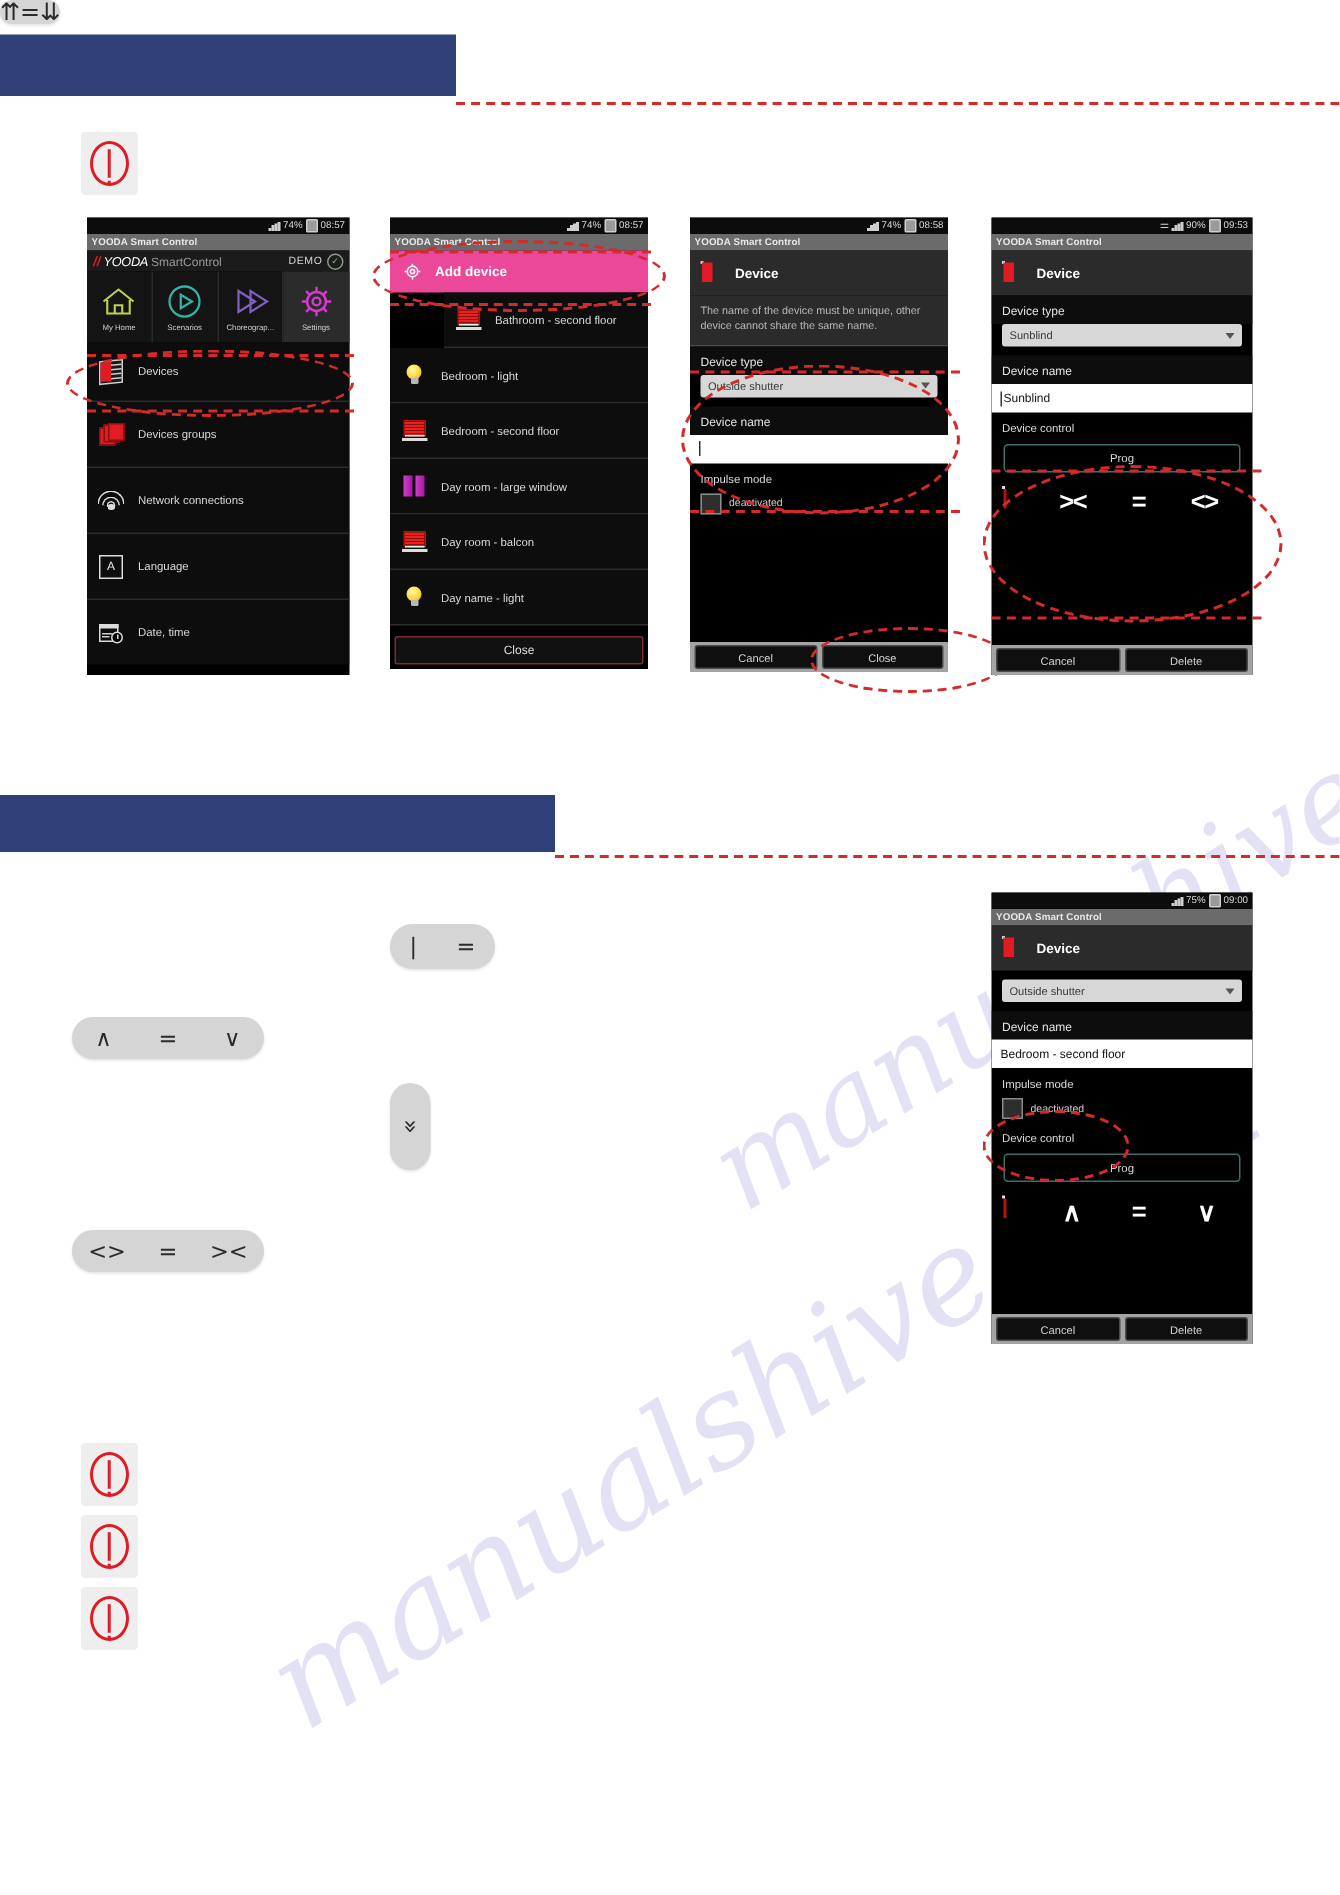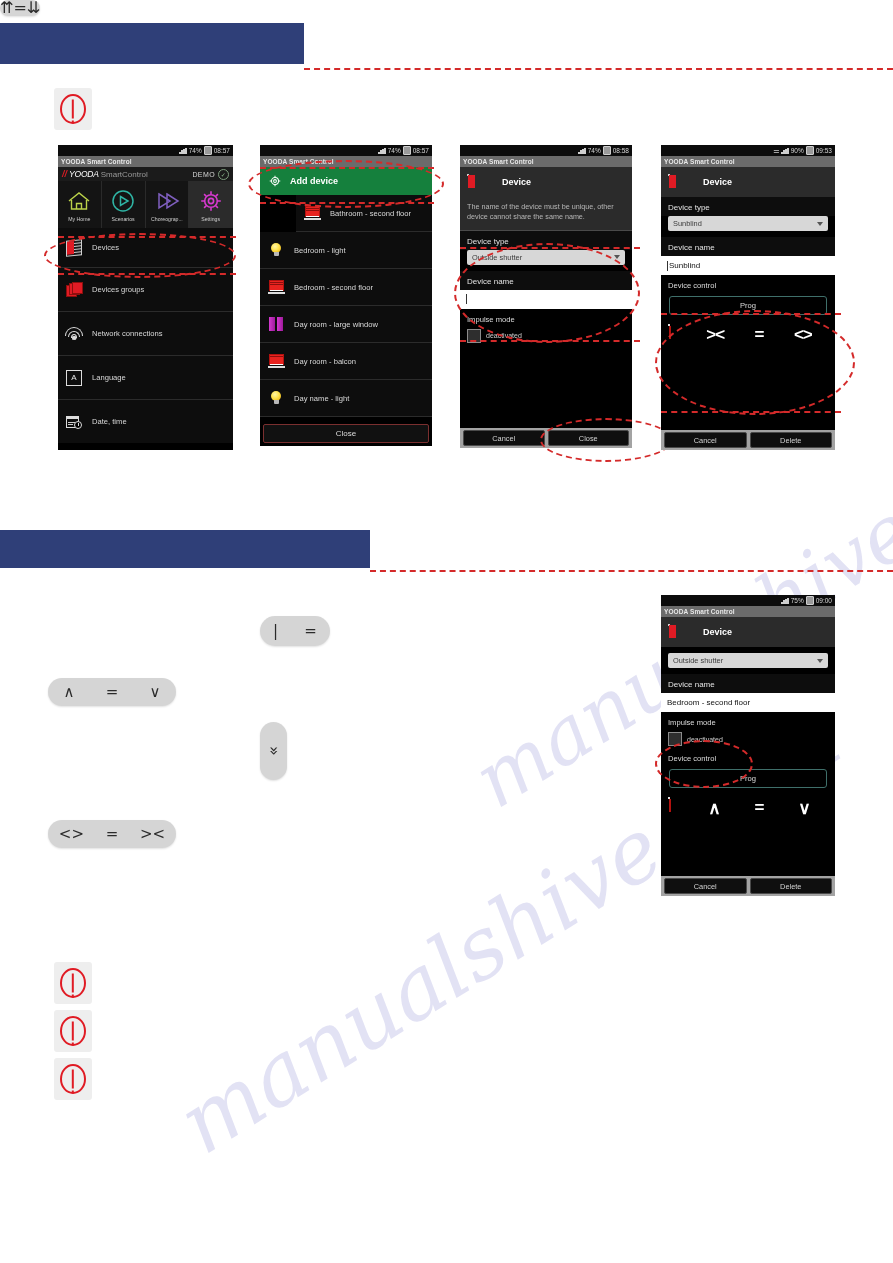--- a/index.html
+++ b/index.html
@@ -159,21 +159,21 @@
   .dateic{width:16px;height:15px;position:relative;}
   .dateic .fr{position:absolute;left:0;top:2px;width:13px;height:12px;border:1.2px solid #dcdcdc;box-sizing:border-box;}
   .dateic .tb{position:absolute;left:0;top:2px;width:13px;height:3px;background:#dcdcdc;}
   .dateic .l1{position:absolute;left:2px;top:7.5px;width:7px;height:1px;background:#cfcfcf;}
   .dateic .l2{position:absolute;left:2px;top:10px;width:5px;height:1px;background:#cfcfcf;}
   .dateic .cl{position:absolute;right:0;bottom:0;width:8px;height:8px;border:1.2px solid #dcdcdc;border-radius:50%;background:#000;box-sizing:border-box;}
   .dateic .cl:after{content:"";position:absolute;left:2.6px;top:1.4px;width:1px;height:2.6px;background:#dcdcdc;}
 
   
   .devhdr{
-    height:30px;background:#2b2b2b;display:flex;align-items:center;gap:19px;
+    height:30px;background:#2b2b2b;display:flex;align-items:center;gap:7px;
     padding-left:7px;color:#fff;font-size:9px;font-weight:bold;
   }
   .hint{
     background:#2b2b2b;color:#b8b8b8;font-size:7.2px;line-height:1.45;
     padding:5px 7px 7px;border-bottom:1px solid #4a4a4a;
   }
   .fieldlabel{color:#e2e2e2;font-size:8px;padding:6px 7px 4px;background:#0d0d0d;}
   .select{
     margin:0 7px 6px;height:15px;background:#d7d7d7;border-radius:2px;
     display:flex;align-items:center;justify-content:space-between;
@@ -206,21 +206,21 @@
     flex:1;border:1px solid #4a4a4a;border-radius:2px;display:flex;
     align-items:center;justify-content:center;color:#d4d4d4;font-size:7.4px;
     background:#0f0f0f;
   }
   .closebtn{
     position:absolute;left:3px;right:3px;bottom:3px;height:17px;
     border:1px solid #7a2f2f;border-radius:2px;display:flex;align-items:center;
     justify-content:center;color:#dcdcdc;font-size:8px;background:#111;
   }
   .addrow{
-    height:28px;background:#15803d;display:flex;align-items:center;gap:8px;
+    height:28px;background:#ec4899;display:flex;align-items:center;gap:8px;
     padding-left:8px;color:#fff;font-size:9px;font-weight:bold;
   }
 
   
   .ann{position:absolute;border:2px dashed #d42a2a;box-sizing:border-box;}
   .ann-ell{border-radius:50%;}
 
   
   .pill{
     position:absolute;background:#d5d5d5;border-radius:999px;

